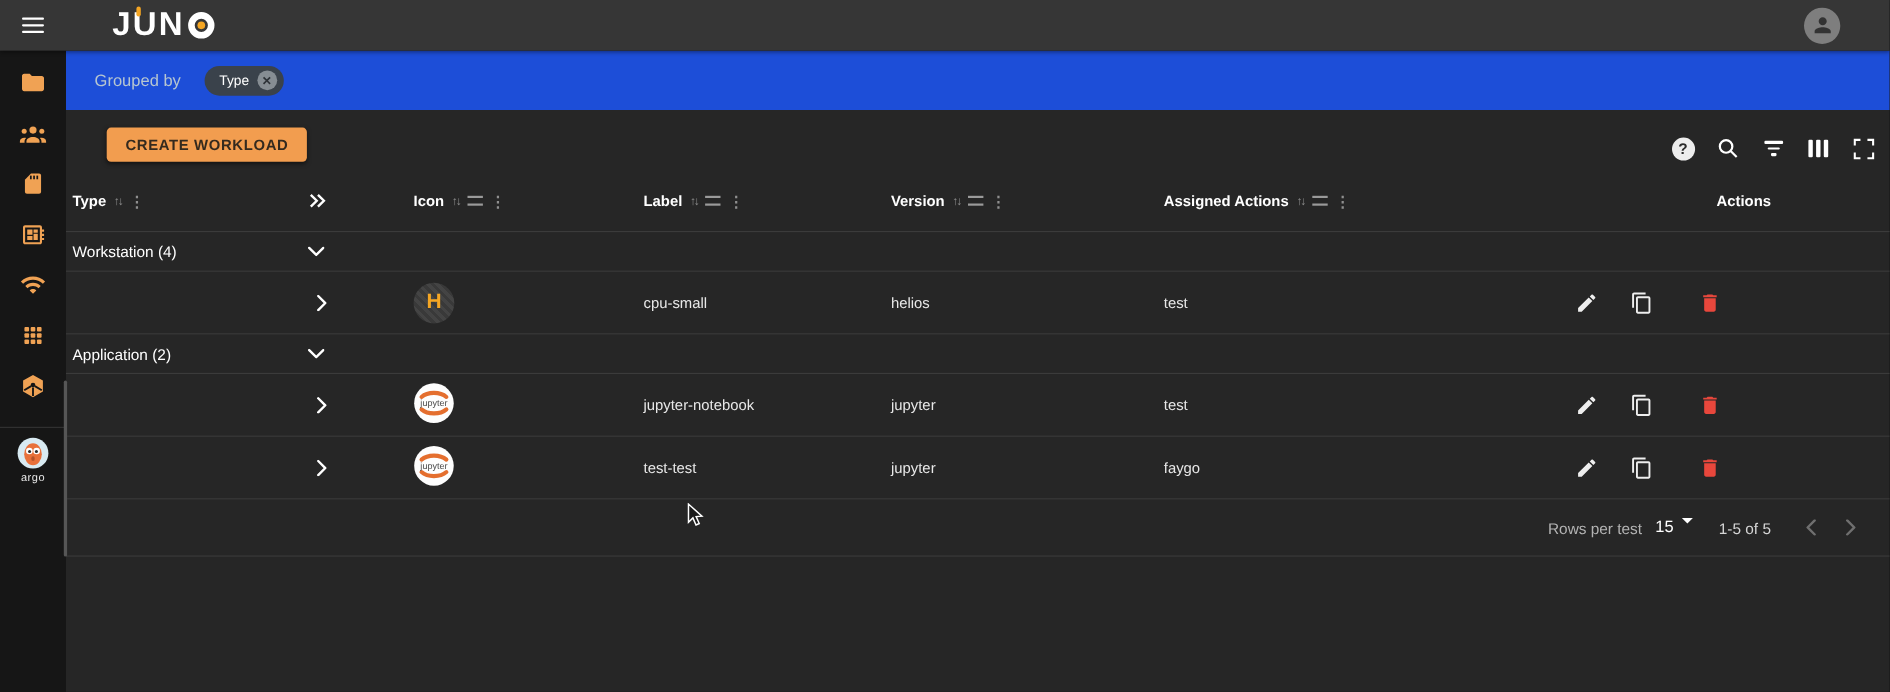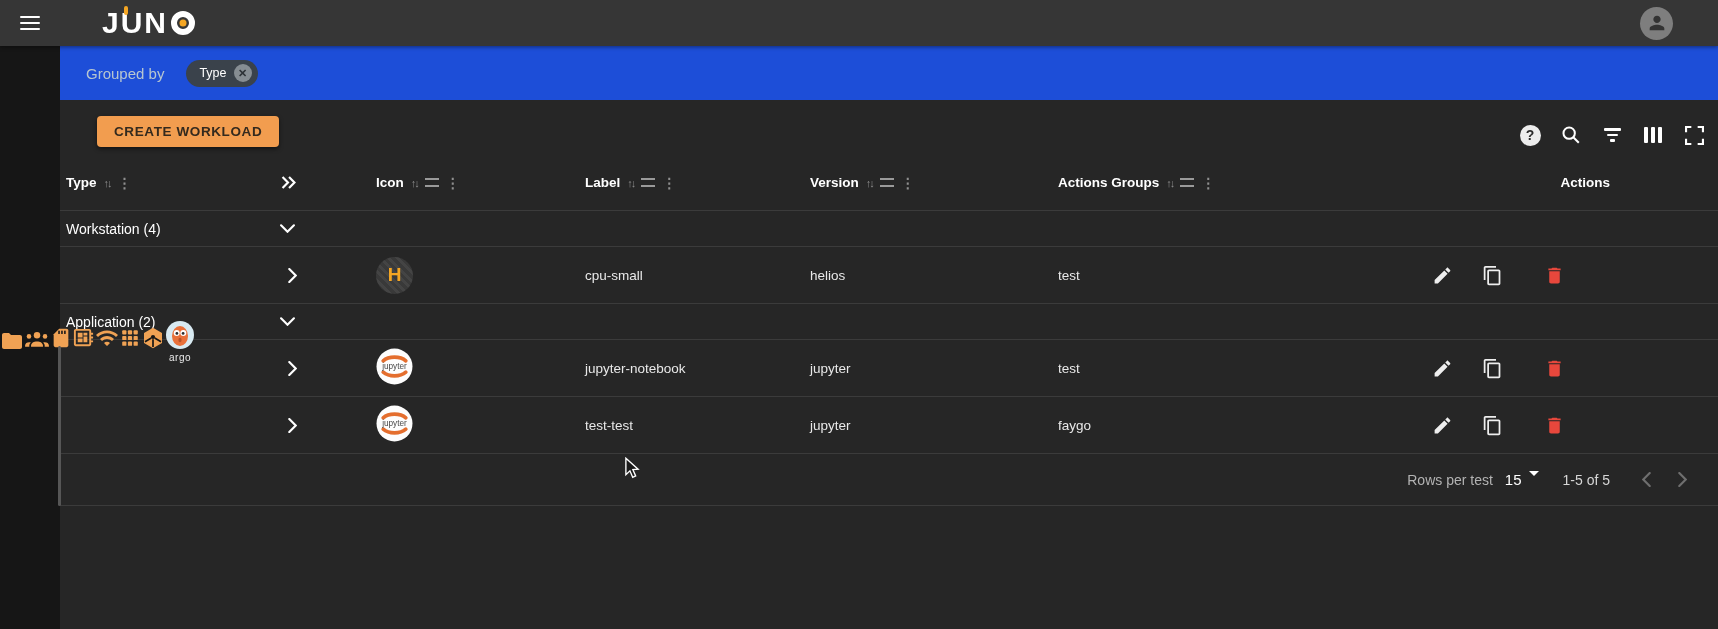--- a/index.html
+++ b/index.html
@@ -16,21 +16,21 @@
         font-weight:bold;font-size:30px;color:#fff;letter-spacing:2px;line-height:1;}
   .logo-o{width:24px;height:24px;border:6px solid #fff;border-radius:50%;margin-left:3px;position:relative;}
   .logo-dot{position:absolute;left:50%;top:50%;transform:translate(-50%,-50%);width:7px;height:7px;
             background:#f5a623;border-radius:50%;}
   .logo-tick{position:absolute;left:22px;top:-2px;width:4px;height:9px;background:#f5a623;border-radius:2px;}
   .avatar{margin-left:auto;margin-right:45px;width:33px;height:33px;border-radius:50%;background:#7e7e7e;
           display:flex;align-items:center;justify-content:center;cursor:pointer;}
 
   
   .sidebar{position:absolute;top:46px;left:0;bottom:0;width:60px;background:#161616;
-           display:flex;flex-direction:row;align-items:center;z-index:7;}
+           display:flex;flex-direction:column;align-items:center;z-index:7;}
   .side-item{width:100%;height:46px;display:flex;align-items:center;justify-content:center;cursor:pointer;}
   .side-item:first-child{margin-top:6px;}
   .side-divider{width:100%;height:1px;background:#333;margin-top:14px;}
   .argo-item{margin-top:8px;display:flex;flex-direction:column;align-items:center;cursor:pointer;}
   .argo-label{margin-top:2px;font-size:10px;color:#e9e9e9;letter-spacing:.5px;}
 
   
   .main{position:absolute;top:46px;left:60px;right:0;bottom:0;display:flex;flex-direction:column;}
   .band{height:54px;background:#1d4ed8;display:flex;align-items:center;padding-left:26px;flex:none;}
   .band-label{font-size:15px;color:#b7c6d0;}
@@ -264,21 +264,21 @@
         <span class="eq-ic"></span>
         <span class="dots-ic">⋮</span>
       </div>
       <div class="c-version hcell">
         <span>Version</span>
         <span class="sort-ic">↑↓</span>
         <span class="eq-ic"></span>
         <span class="dots-ic">⋮</span>
       </div>
       <div class="c-groups hcell">
-        <span>Actions Groups</span>
+        <span>Assigned Actions</span>
         <span class="sort-ic">↑↓</span>
         <span class="eq-ic"></span>
         <span class="dots-ic">⋮</span>
       </div>
       <div class="c-actions">
         <div class="actions-head">Actions</div>
       </div>
     </div>
 
     <div class="trow group-row">

